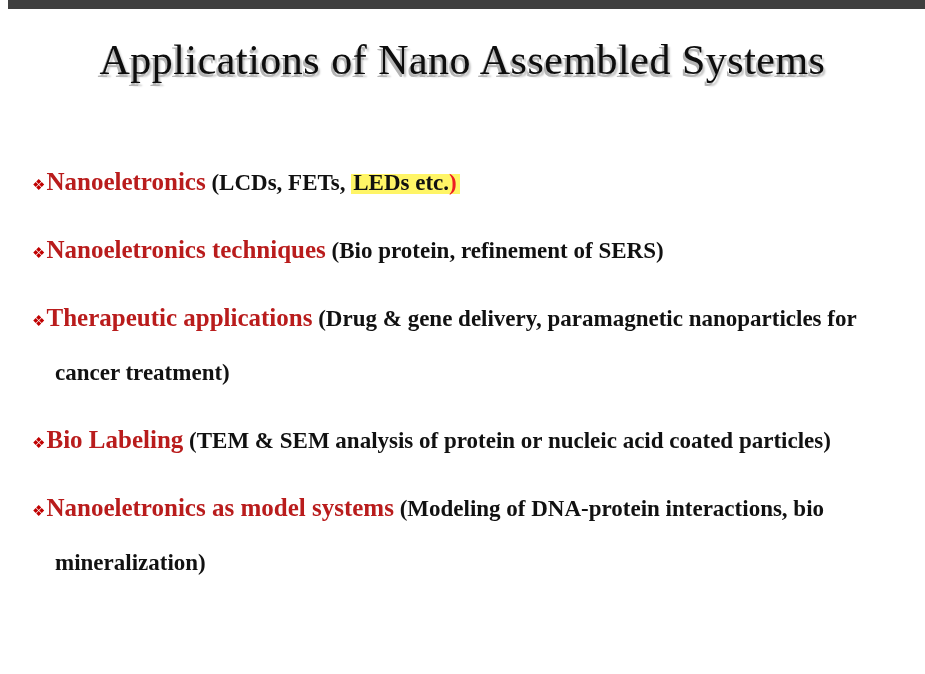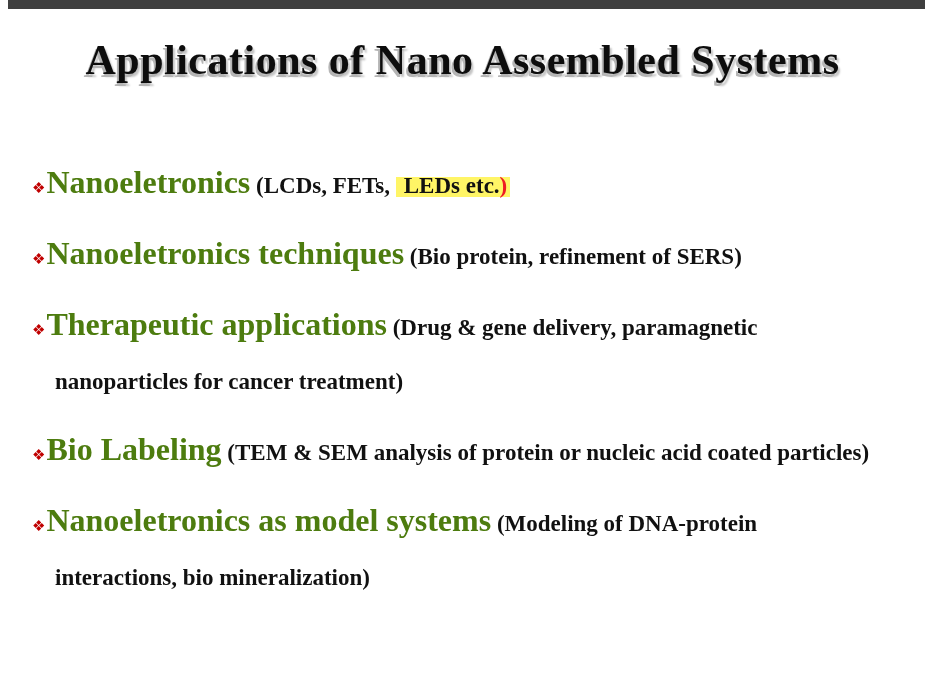--- a/index.html
+++ b/index.html
@@ -23,21 +23,21 @@
     background: #3f3f3f;
   }
   .slide-title {
     position: absolute;
     top: 36px;
     left: 0;
     right: 0;
     margin: 0;
     text-align: center;
     font-size: 42px;
-    font-weight: bold;
+    font-weight: normal;
     color: #0d0d0d;
     letter-spacing: 0.5px;
     text-shadow: -2px 3px 0 #b5b5b5, 2px 3px 2px #c4c4c4;
   }
   .bullet-list {
     position: absolute;
     top: 156px;
     left: 0;
     right: 0;
     margin: 0;
@@ -50,33 +50,33 @@
     text-indent: -23px;
   }
   .bullet-marker {
     font-family: "DejaVu Sans", sans-serif;
     font-size: 15px;
     font-weight: bold;
     color: #c00000;
     margin-right: 1px;
   }
   .bullet-heading {
-    font-size: 32px;
+    font-size: 25px;
     font-weight: bold;
-    color: #4d7c0f;
+    color: #b91c1c;
   }
   .bullet-detail {
     font-size: 23px;
     font-weight: bold;
     color: #111111;
     margin-top: 44px;
   }
   .hl-wrap {
     background: #fff566;
-    padding: 2px 3px 1px 8px;
+    padding: 2px 3px 1px 2px;
     text-align: center;
   }
   .hl-text {
     font-size: 23px;
     font-weight: bold;
     color: #111111;
   }
   .hl-close {
     font-size: 23px;
     font-weight: bold;

